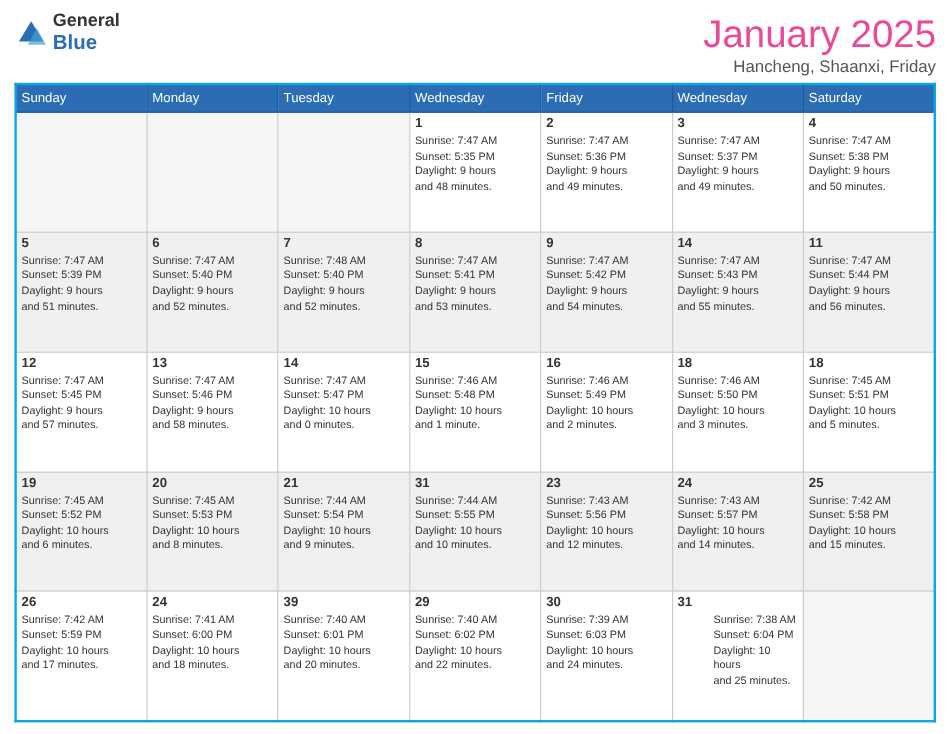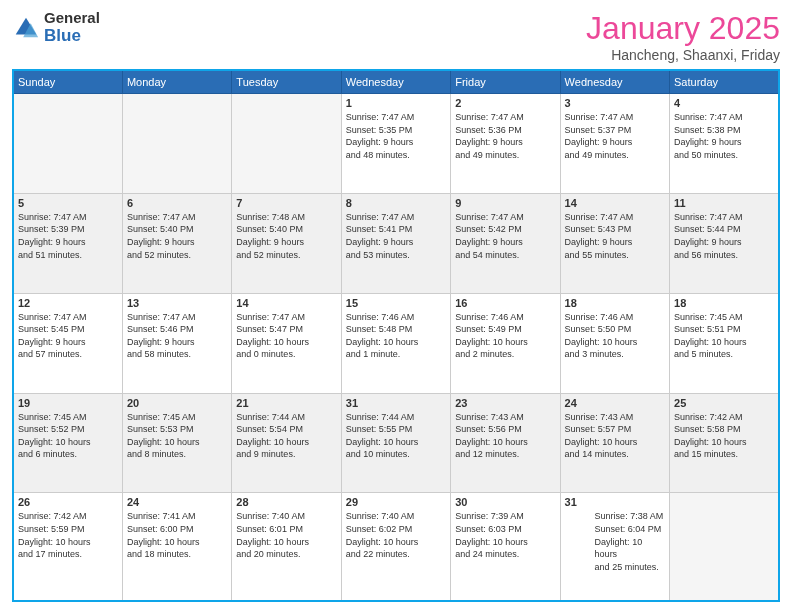--- a/index.html
+++ b/index.html
@@ -332,21 +332,21 @@
 and 17 minutes.</div>
           </td>
           <td>
             <span class="day-num">24</span>
             <div class="day-info" style="white-space: pre-line;">Sunrise: 7:41 AM
 Sunset: 6:00 PM
 Daylight: 10 hours
 and 18 minutes.</div>
           </td>
           <td>
-            <span class="day-num">28</span>
+            <span class="day-num">39</span>
             <div class="day-info" style="white-space: pre-line;">Sunrise: 7:40 AM
 Sunset: 6:01 PM
 Daylight: 10 hours
 and 20 minutes.</div>
           </td>
           <td>
             <span class="day-num">29</span>
             <div class="day-info" style="white-space: pre-line;">Sunrise: 7:40 AM
 Sunset: 6:02 PM
 Daylight: 10 hours

